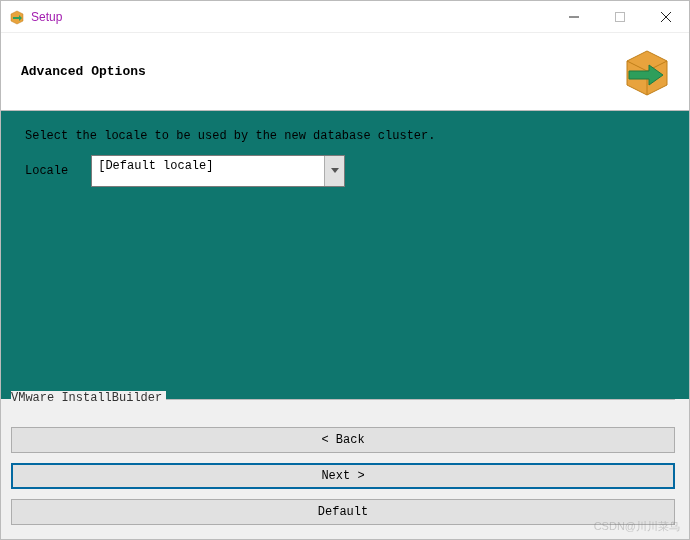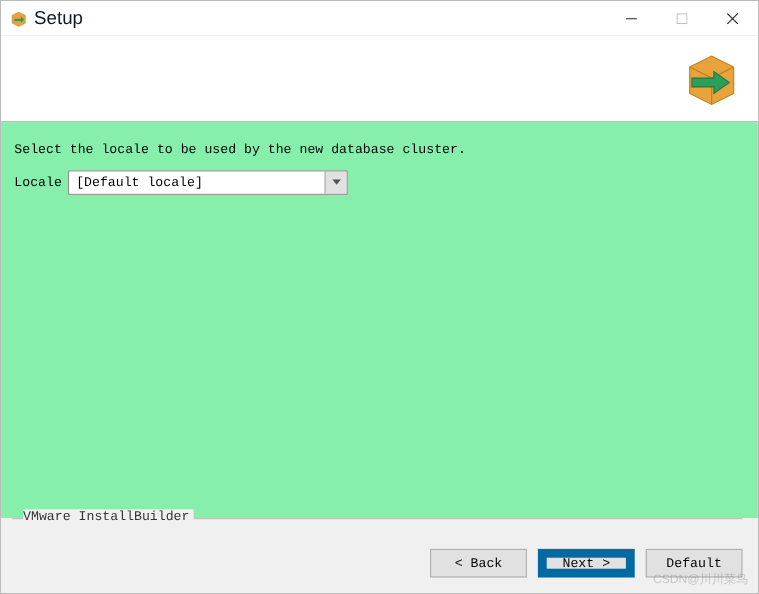--- a/index.html
+++ b/index.html
@@ -17,21 +17,21 @@
     
     .titlebar {
       height: 32px;
       display: flex;
       align-items: center;
       padding-left: 8px;
       background: #fff;
       border-bottom: 1px solid #eee;
     }
     .titlebar .app-icon { width: 16px; height: 16px; margin-right: 6px; }
-    .titlebar .title { font-size: 17px; color: #0f172a; }
+    .titlebar .title { font-size: 12px; color: #a21caf; }
     .winbtns { margin-left: auto; display: flex; }
     .winbtn {
       width: 46px; height: 32px;
       display: flex; align-items: center; justify-content: center;
       color: #222;
     }
     .winbtn.disabled { color: #bbb; }
     .winbtn svg { width: 10px; height: 10px; }
     
     .header {
@@ -50,32 +50,32 @@
       color: #000;
     }
     .header-logo {
       position: absolute;
       right: 14px;
       top: 10px;
     }
     
     .content {
       flex: 1;
-      background: #86efac;
-      padding: 18px 12px;
+      background: #0f766e;
+      padding: 18px 24px;
       font-family: "Courier New", monospace;
       font-size: 12px;
       color: #000;
     }
     .instruction { margin-bottom: 12px; }
-    .field-row { display: flex; align-items: center; }
+    .field-row { display: flex; align-items: center; gap: 17px; }
     .field-label { margin-right: 6px; }
     .select-wrap {
       display: flex;
-      height: 22px;
+      height: 32px;
       border: 1px solid #7a7a7a;
       background: #fff;
     }
     .select-value {
       width: 232px;
       padding: 2px 6px;
       font-family: "Courier New", monospace;
       font-size: 12px;
       line-height: 16px;
       background: #fff;
@@ -95,45 +95,46 @@
     }
     .footer-line {
       position: absolute;
       top: 0;
       left: 10px; right: 14px;
       border-top: 1px solid #bbb;
     }
     .footer-label {
       position: absolute;
       top: -8px;
-      left: 20px;
+      left: 10px;
       background: #f0f0f0;
       padding: 0 4px 0 0;
       font-family: "Courier New", monospace;
       font-size: 12px;
       color: #333;
     }
     .btn-row {
       display: flex;
       justify-content: flex-end;
       gap: 10px;
       margin-top: 18px;
+      flex-direction: column;
     }
     .btn {
       min-width: 88px;
       height: 26px;
       background: #e1e1e1;
       border: 1px solid #adadad;
       font-family: "Courier New", monospace;
       font-size: 12px;
       display: flex; align-items: center; justify-content: center;
       padding: 0 10px;
     }
     .btn.primary {
-      border: 8px solid #0369a1;
+      border: 2px solid #0369a1;
       background: #e1e1e1;
     }
     .watermark {
       position: absolute;
       right: 10px;
       bottom: 6px;
       color: rgba(120,120,120,0.35);
       font-size: 11px;
       font-family: sans-serif;
       pointer-events: none;
@@ -164,20 +165,21 @@
     <div class="winbtn">
       <svg viewBox="0 0 10 10">
           <line x1="0" y1="0" x2="10" y2="10" stroke="currentColor" stroke-width="1"></line>
           <line x1="10" y1="0" x2="0" y2="10" stroke="currentColor" stroke-width="1"></line>
         </svg>
     </div>
   </div>
 </div>
 
 <div class="header">
+  <div class="header-title">Advanced Options</div>
   <div class="header-logo">
     <svg width="56" height="56" viewBox="0 0 56 56">
       <path d="M8 18 L28 8 L48 18 L48 42 L28 52 L8 42 Z" fill="#e8a33d" stroke="#c07f1a" stroke-width="1"></path>
       <path d="M8 18 L28 28 L48 18 M28 28 L28 52" fill="none" stroke="#c07f1a" stroke-width="1"></path>
       <path d="M10 28 L30 28 L30 22 L44 32 L30 42 L30 36 L10 36 Z" fill="#2e9e5b" stroke="#1f7a43" stroke-width="1"></path>
     </svg>
   </div>
 </div>
 
 <div class="content">

